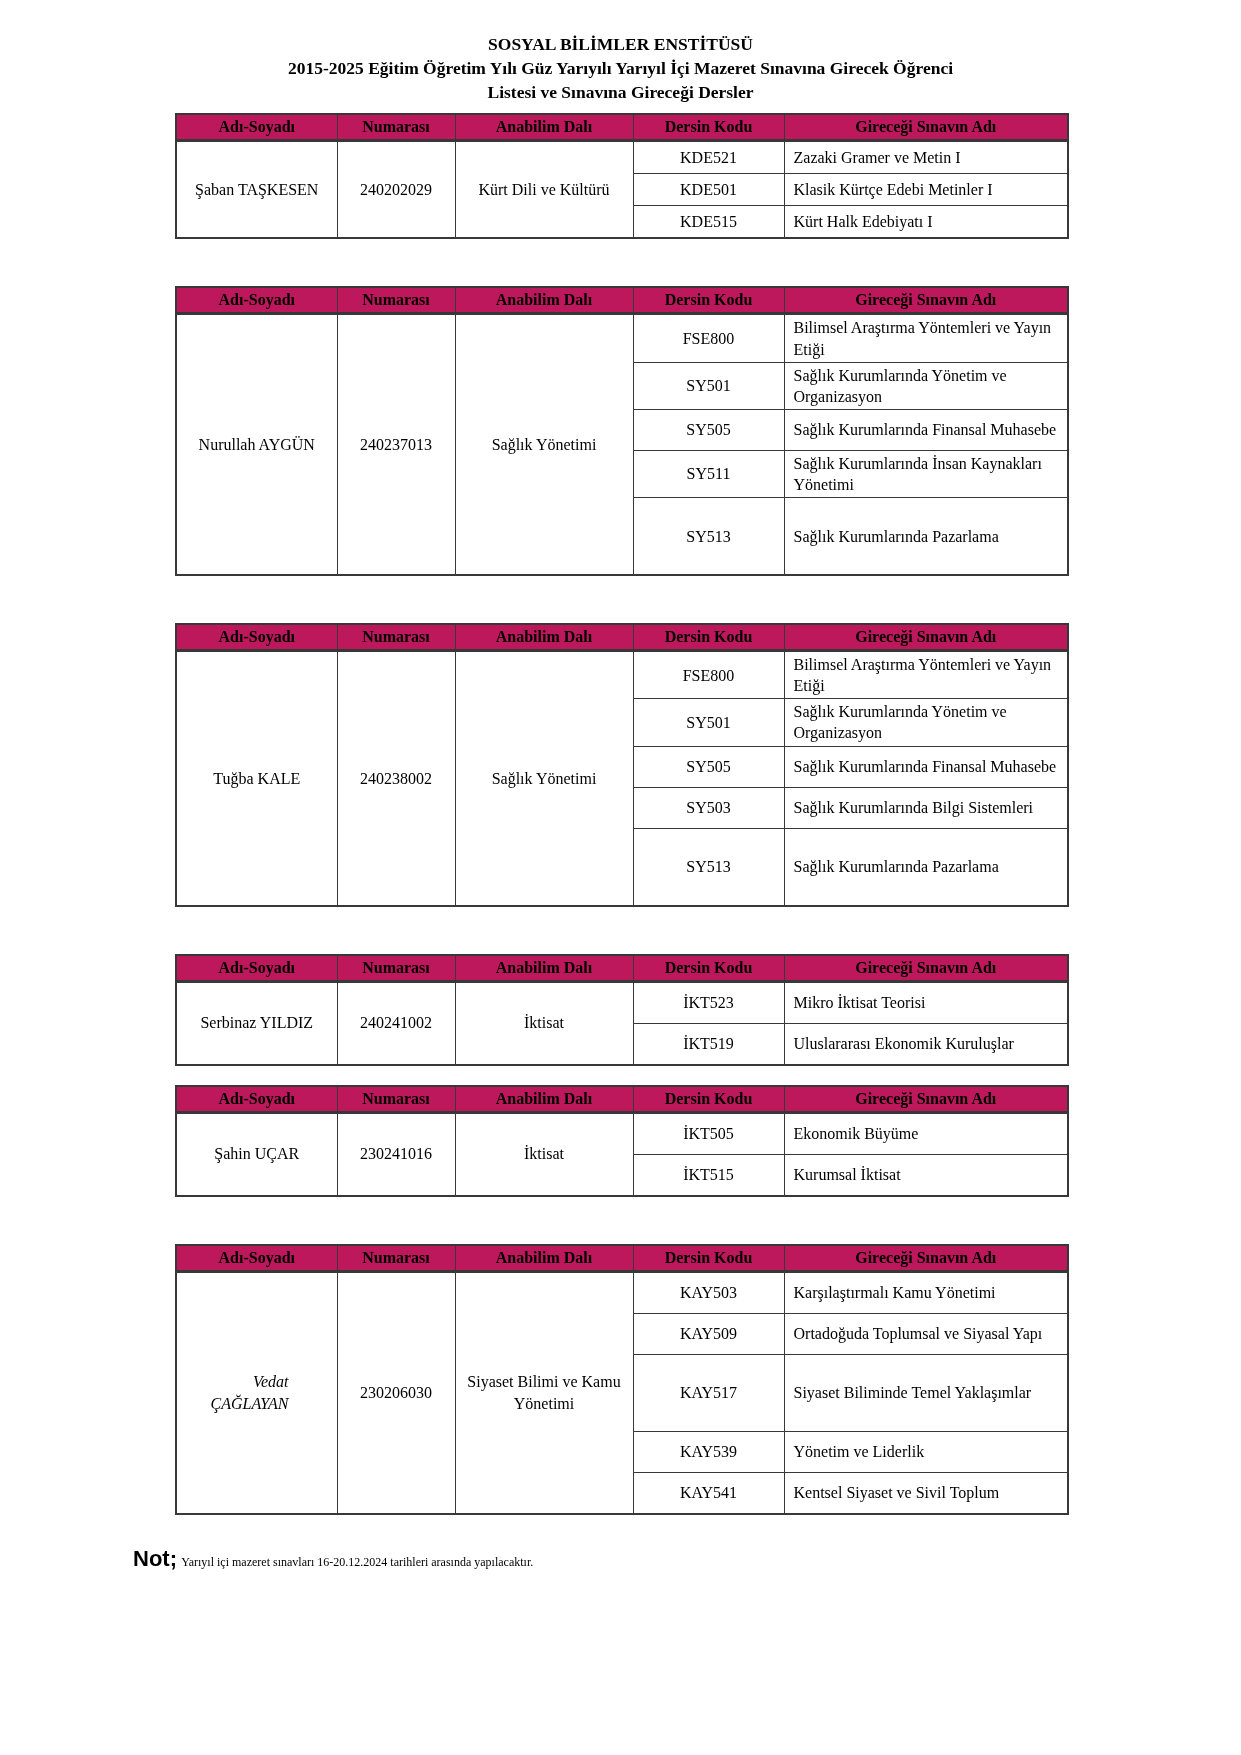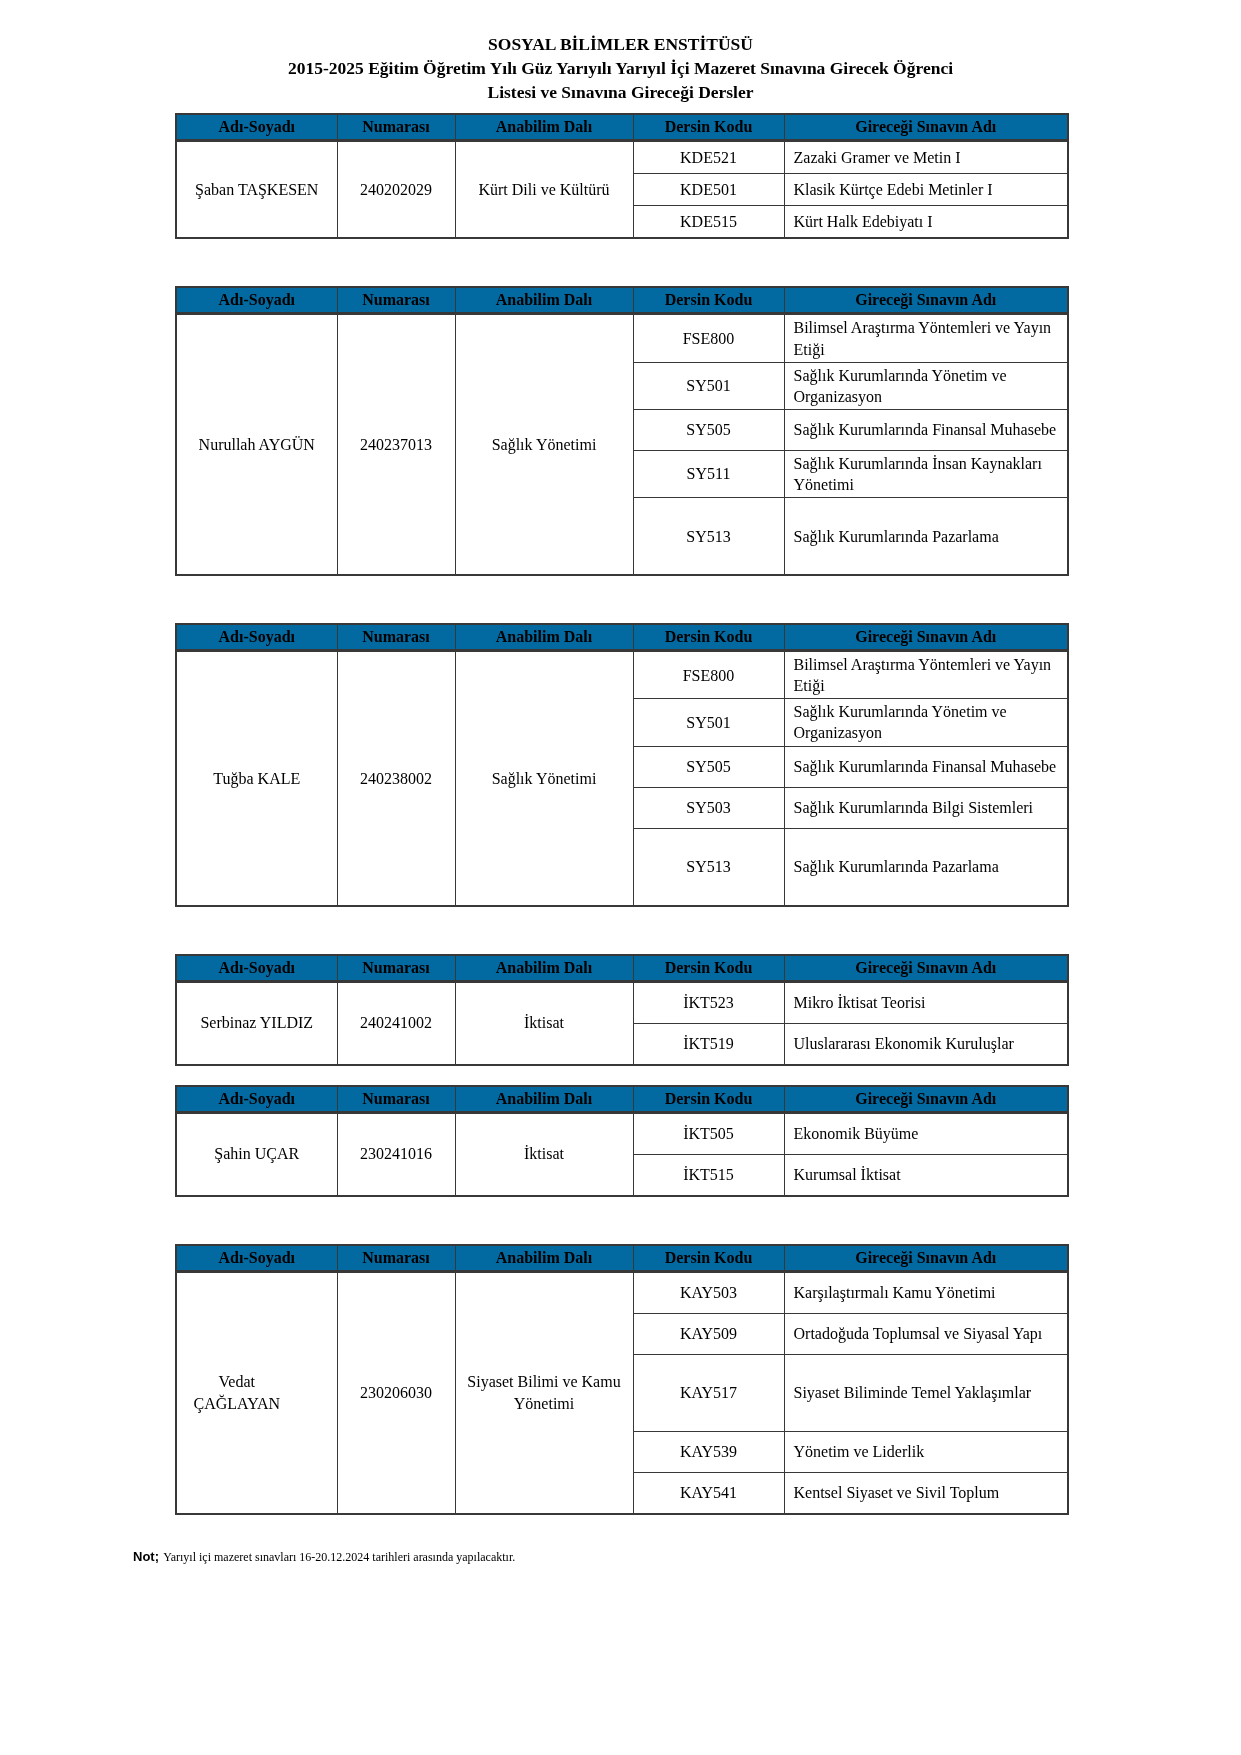--- a/index.html
+++ b/index.html
@@ -38,53 +38,54 @@
   }
   table.doc-table.tbl-3 { margin-bottom: 19px; }
   table.doc-table.tbl-5 { margin-bottom: 0; }
   .doc-table th {
     border: 1.5px solid #383838;
     border-bottom: 3px solid #383838;
     font-weight: bold;
     font-size: 16px;
     padding: 3px 4px;
     text-align: center;
-    background: #0369a1;
+    background: #be185d;
   }
   .doc-table td {
     border: 1.5px solid #383838;
     font-size: 16px;
     padding: 2px 6px;
     line-height: 1.32;
     vertical-align: middle;
     background: #fff;
     overflow: hidden;
   }
   .doc-table td.center { text-align: center; }
   .doc-table td.exam   { text-align: left; padding-left: 9px; }
   .doc-table tr.course td.code,
   .doc-table tr.course td.exam { height: 36px; }
   .doc-table.tbl-0 tr.course td.code,
   .doc-table.tbl-0 tr.course td.exam { height: 27px; }
   .doc-table tr.course.tall td.code,
   .doc-table tr.course.tall td.exam { height: 72px; }
   .doc-table td.name.left {
-    text-align: center;
+    text-align: right;
     padding-right: 48px;
     padding-left: 8px;
+    font-style: italic;
   }
   .note {
     margin-left: 133px;
     margin-top: 31px;
     font-size: 17px;
   }
   .note .note-label {
     font-family: "Liberation Sans", sans-serif;
     font-weight: bold;
-    font-size: 13px;
+    font-size: 22px;
   }
   .note .note-body {
     font-family: "Liberation Serif", serif;
     font-size: 12px;
   }
 </style>
 </head>
 <body>
 
 <div class="doc">

